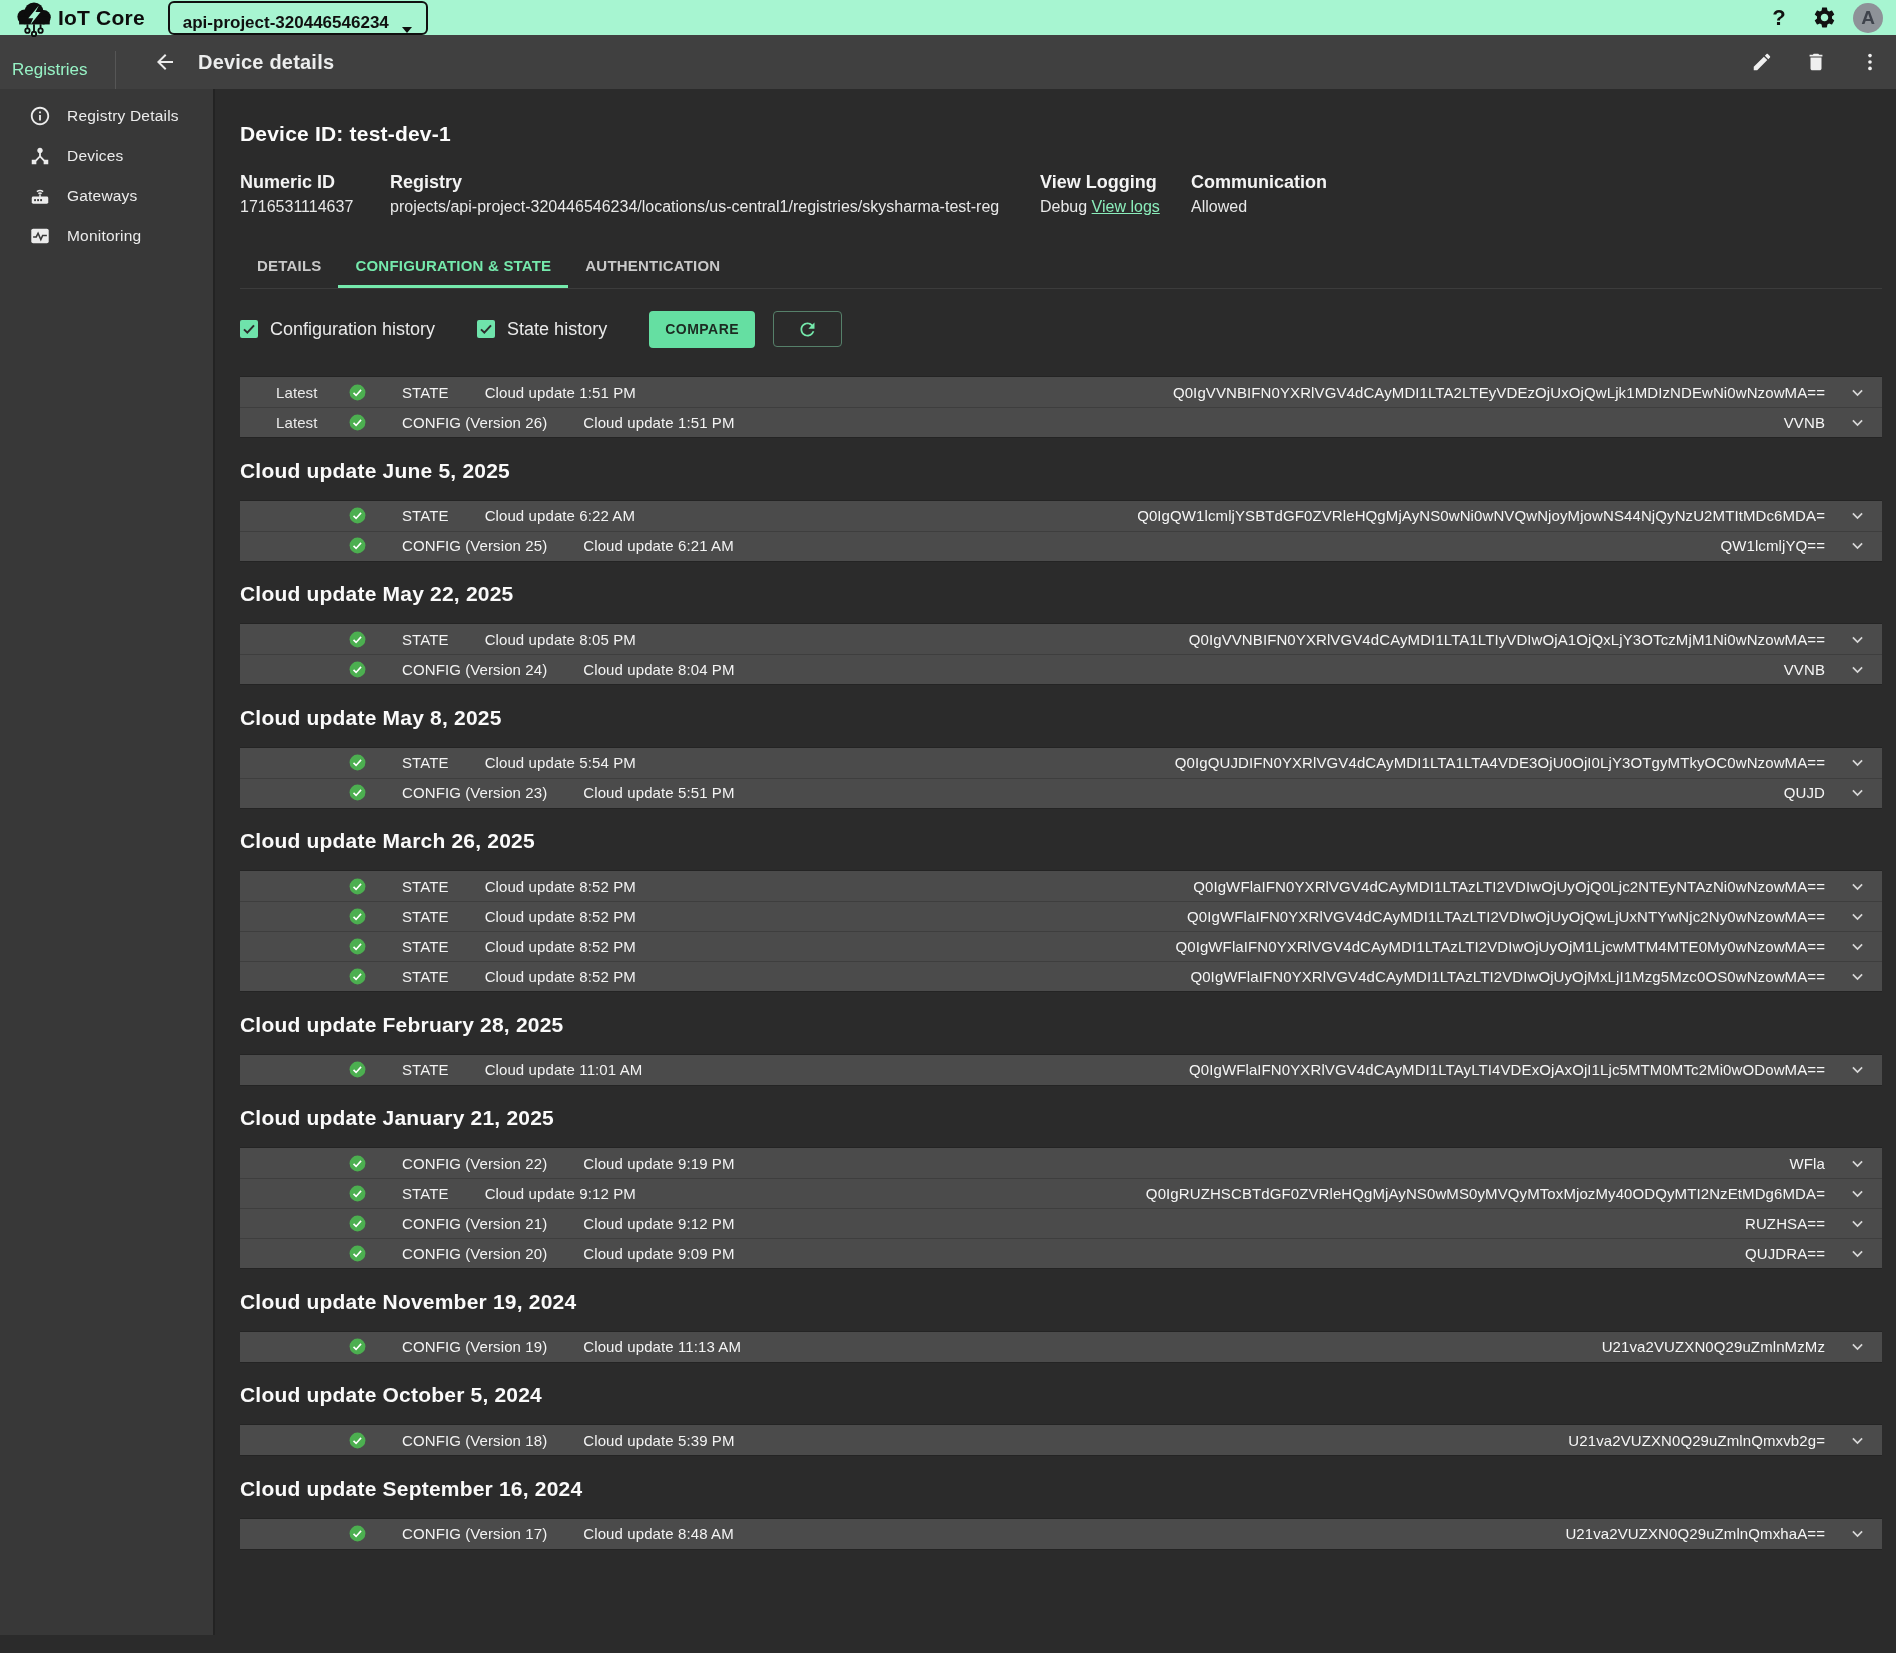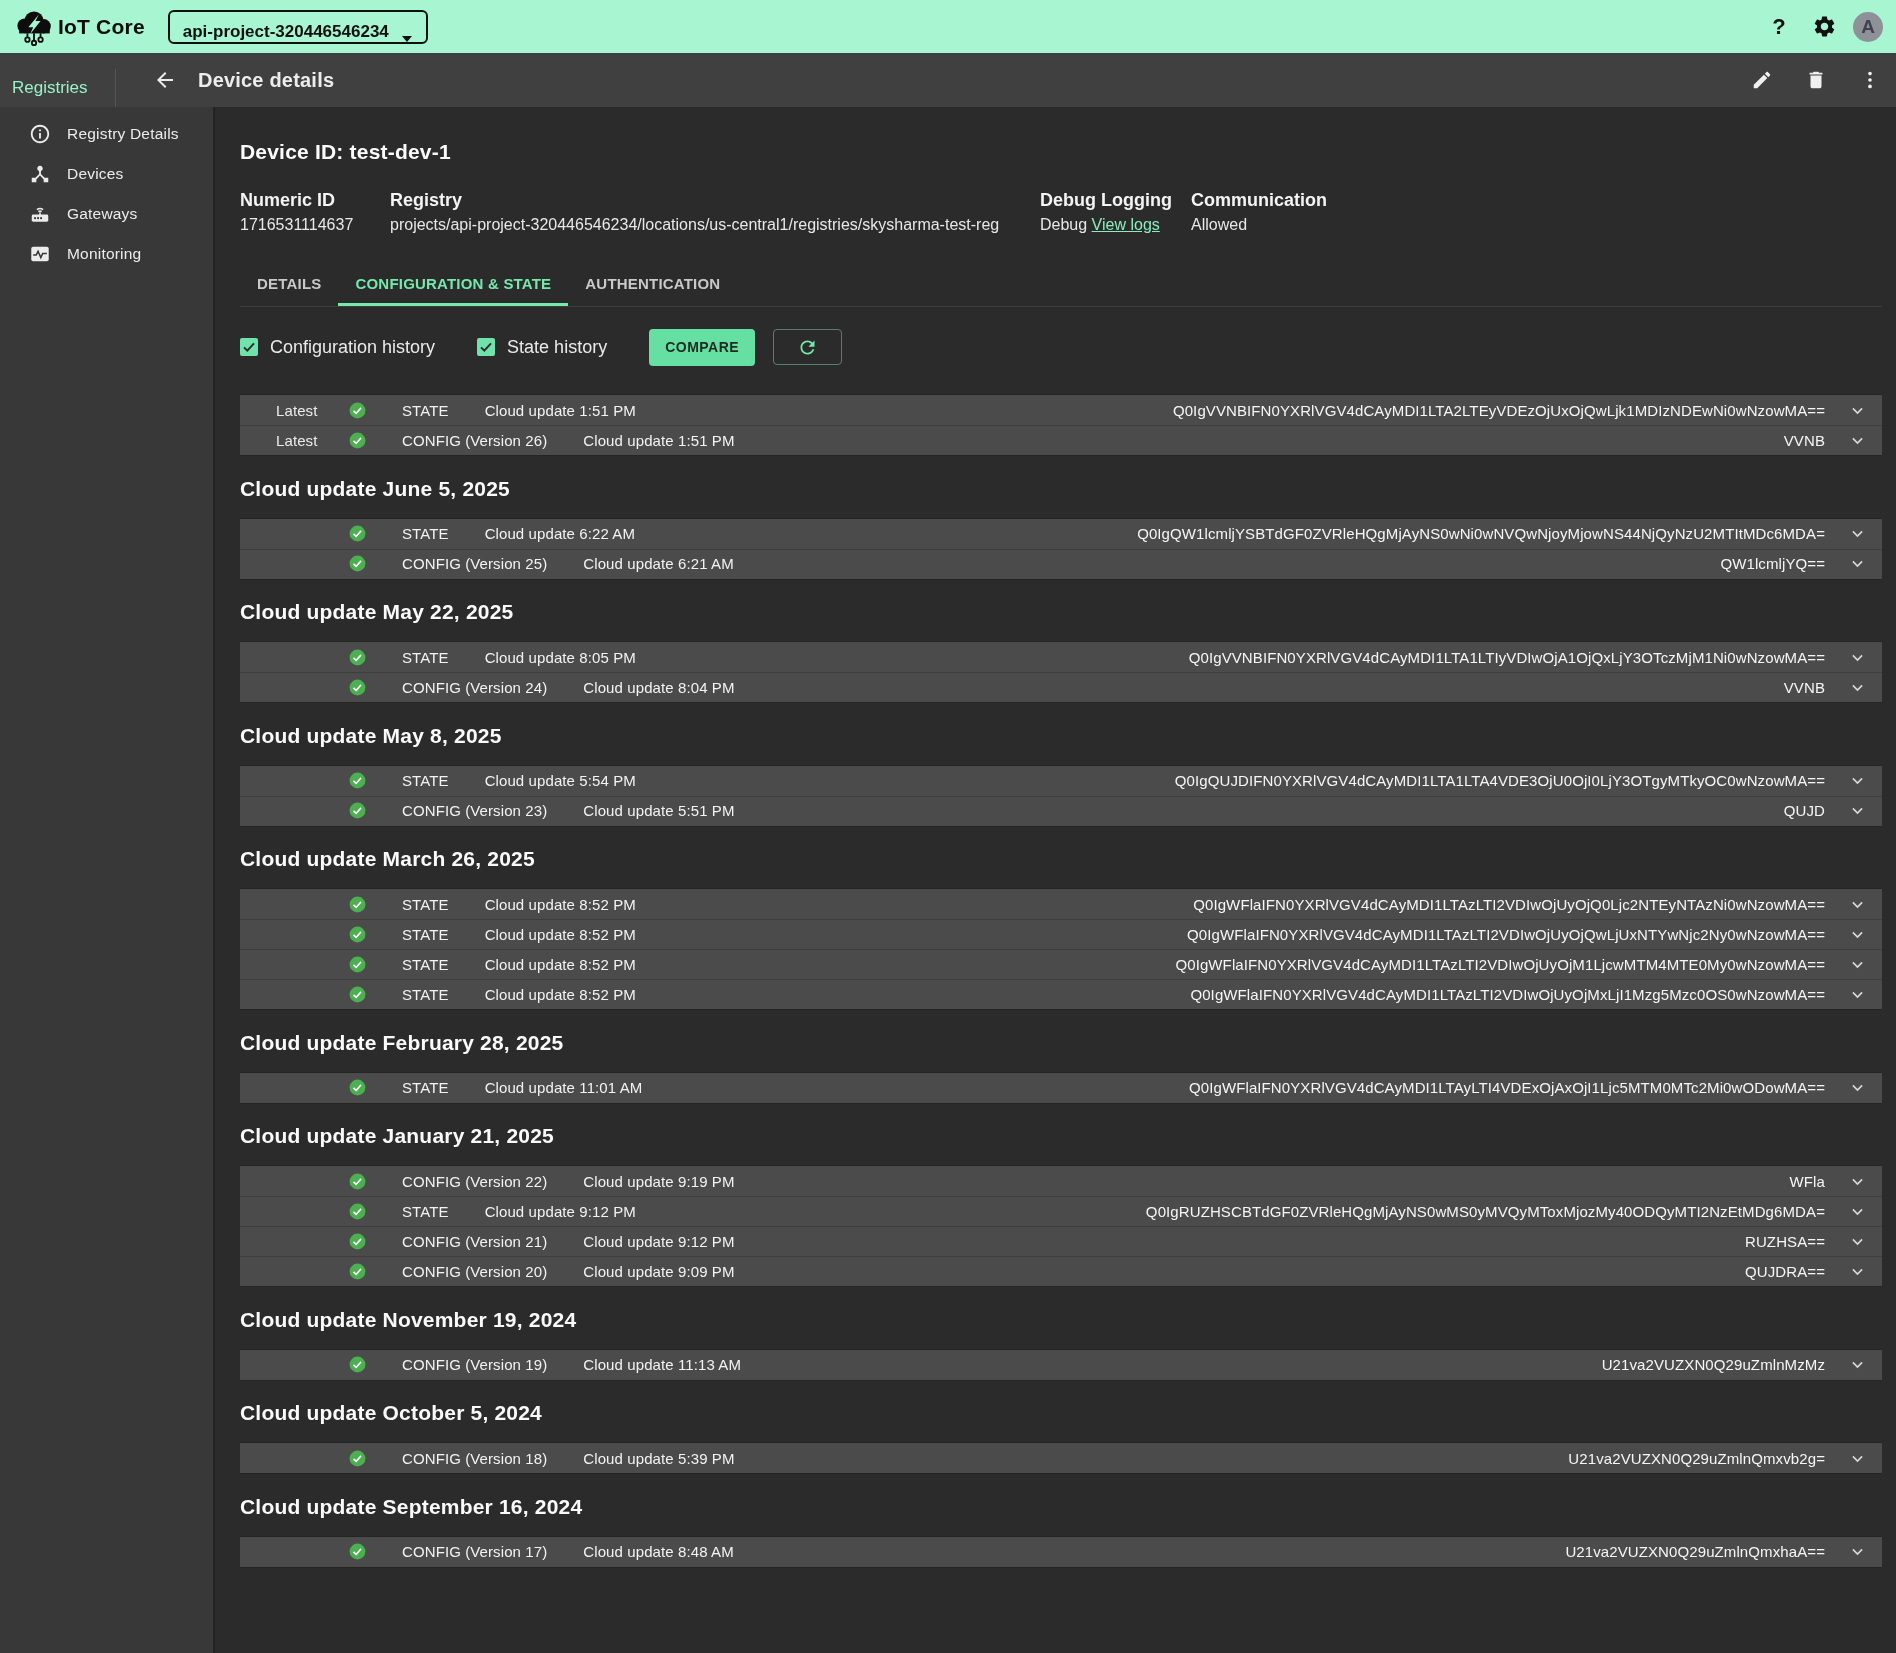--- a/index.html
+++ b/index.html
@@ -7,21 +7,21 @@
   body {
     width:1896px; height:1653px; overflow:hidden;
     background:#2b2b2b;
     font-family:"Liberation Sans", sans-serif;
     -webkit-font-smoothing: antialiased;
   }
   svg { display:block; }
 
   
   .appbar {
-    height:53px; background:#a7f5d1;
+    height:35px; background:#a7f5d1;
     display:flex; align-items:center; padding:0 13px;
   }
   .logo { width:42px; height:42px; margin-top:2px; }
   .app-name { margin-left:3px; font-size:21px; font-weight:bold; color:#0d0d0d; letter-spacing:.2px; }
   .project-btn {
     margin-left:23px; height:34px; display:flex; align-items:flex-end; gap:13px;
     border:2px solid #101010; border-radius:6px; background:transparent;
     padding:0 14px 0 13px; font-family:inherit;
     font-size:17px; font-weight:bold; color:#101010; cursor:pointer;
   }
@@ -214,21 +214,21 @@
     <div class="meta">
       <div class="m-col1">
         <div class="m-label">Numeric ID</div>
         <div class="m-value">1716531114637</div>
       </div>
       <div class="m-col2">
         <div class="m-label">Registry</div>
         <div class="m-value">projects/api-project-320446546234/locations/us-central1/registries/skysharma-test-reg</div>
       </div>
       <div class="m-col3">
-        <div class="m-label">Debug Logging</div>
+        <div class="m-label">View Logging</div>
         <div class="m-value"><span>Debug</span> <span class="m-link">View logs</span></div>
       </div>
       <div class="m-col4">
         <div class="m-label">Communication</div>
         <div class="m-value">Allowed</div>
       </div>
     </div>
 
     <div class="tabs">
       <div class="tab">DETAILS</div>

